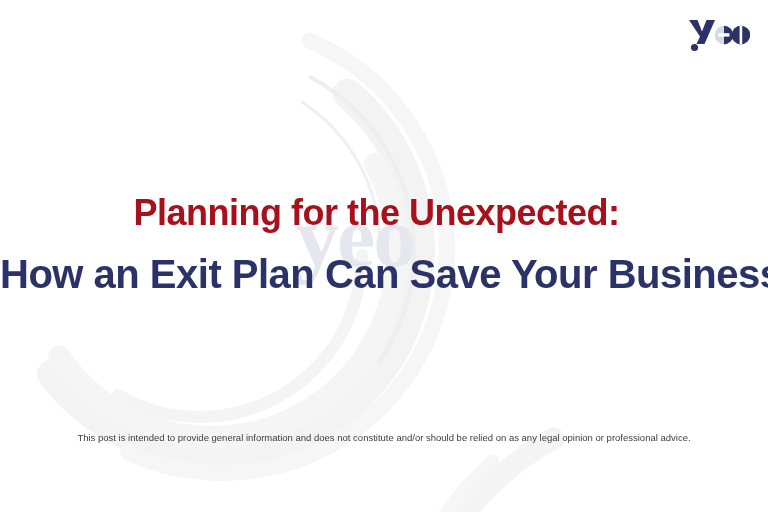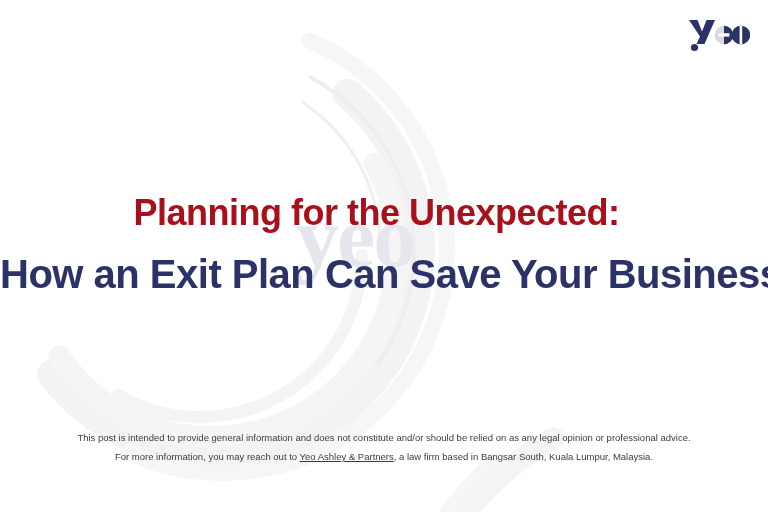--- a/index.html
+++ b/index.html
@@ -146,16 +146,15 @@
     </g>
   </svg>
 
   <div class="headline">
     <span class="headline-line headline-line-1">Planning for the Unexpected:</span>
     <span class="headline-line headline-line-2">How an Exit Plan Can Save Your Business</span>
   </div>
 
   <div class="footer">
     <span class="footer-line">This post is intended to provide general information and does not constitute and/or should be relied on as any legal opinion or professional advice.</span>
-    <span class="footer-line"><span>For more information, you may reach out to </span><a class="footer-link" href="#">Yeo Ashley &amp; Partners</a><span>, a law firm based in Bangsar South, Kuala Lumpur, Malaysia.</span></span>
   </div>
 
 </div>
 
 </body></html>

